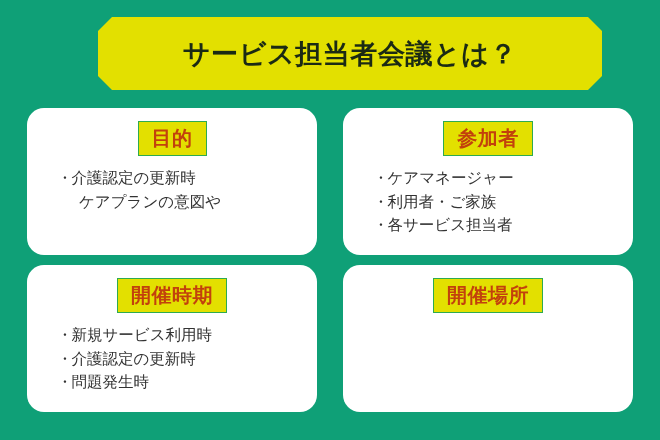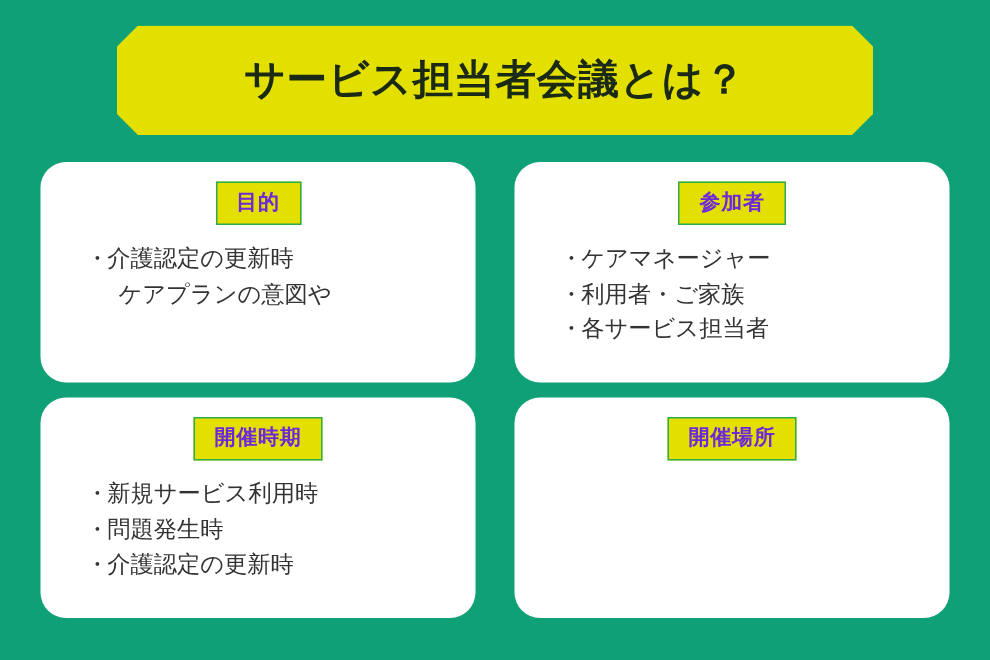--- a/index.html
+++ b/index.html
@@ -23,20 +23,21 @@
     width:504px; height:73px;
   }
   .banner {
     width:100%; height:100%;
     background:#e3e000;
     -webkit-clip-path: polygon(14px 0, calc(100% - 14px) 0, 100% 14px, 100% calc(100% - 14px), calc(100% - 14px) 100%, 14px 100%, 0 calc(100% - 14px), 0 14px);
     clip-path: polygon(14px 0, calc(100% - 14px) 0, 100% 14px, 100% calc(100% - 14px), calc(100% - 14px) 100%, 14px 100%, 0 calc(100% - 14px), 0 14px);
     display:flex;
     align-items:center;
     justify-content:center;
+    margin-left:20px;
   }
   .banner-title {
     color:#1b2a14;
     font-size:27px;
     font-weight:bold;
     letter-spacing:0.6px;
     line-height:1;
     white-space:nowrap;
   }
 
@@ -61,22 +62,22 @@
 
   
   .badge-row {
     display:flex;
     justify-content:center;
     margin-top:5px;
   }
   .badge {
     background:#e3e000;
     border:1.5px solid #2eab4f;
-    color:#6d28d9;
-    font-size:14px;
+    color:#c2410c;
+    font-size:20px;
     font-weight:bold;
     line-height:1;
     padding:6px 13px 7px;
     letter-spacing:0.5px;
     white-space:nowrap;
   }
 
   
   .list {
     list-style:none;
@@ -128,22 +129,22 @@
       <li><span class="dot">・</span><span>各サービス担当者</span></li>
     </ul>
   </div>
 
   <div class="card">
     <div class="badge-row">
       <span class="badge">開催時期</span>
     </div>
     <ul class="list">
       <li><span class="dot">・</span><span>新規サービス利用時</span></li>
+      <li><span class="dot">・</span><span>介護認定の更新時</span></li>
       <li><span class="dot">・</span><span>問題発生時</span></li>
-      <li><span class="dot">・</span><span>介護認定の更新時</span></li>
     </ul>
   </div>
 
   <div class="card">
     <div class="badge-row">
       <span class="badge">開催場所</span>
     </div>
   </div>
 
 </div>

